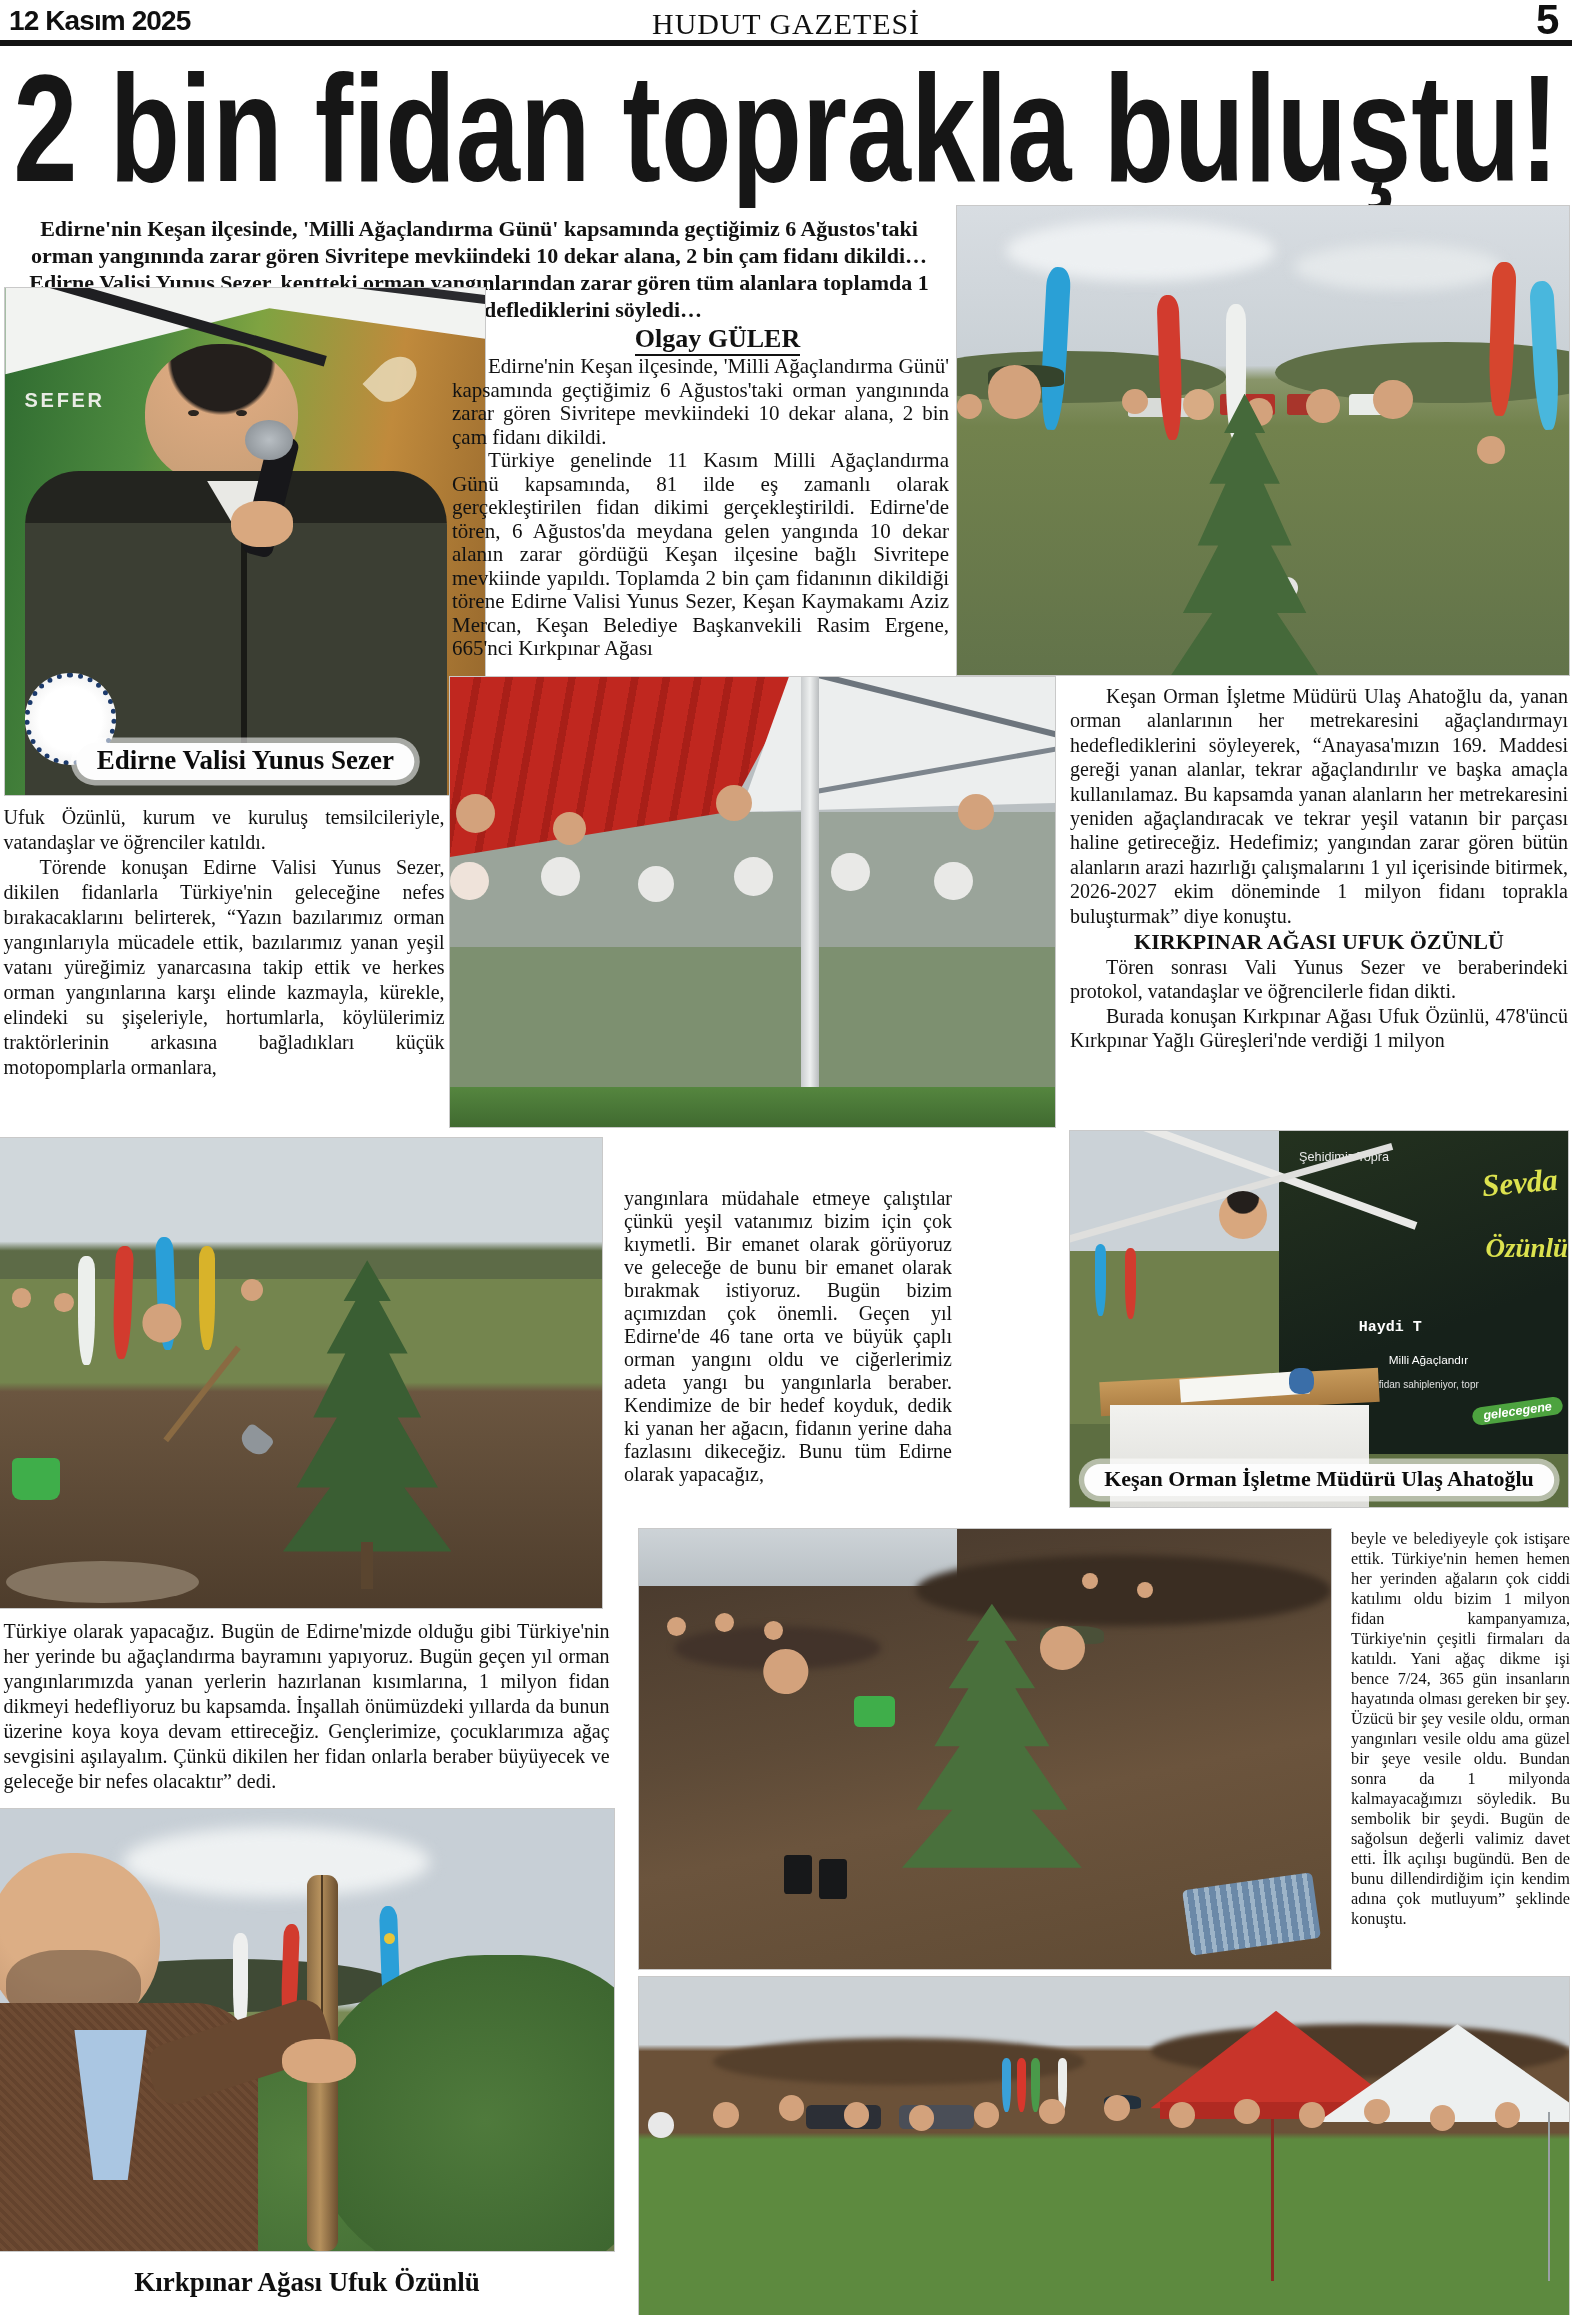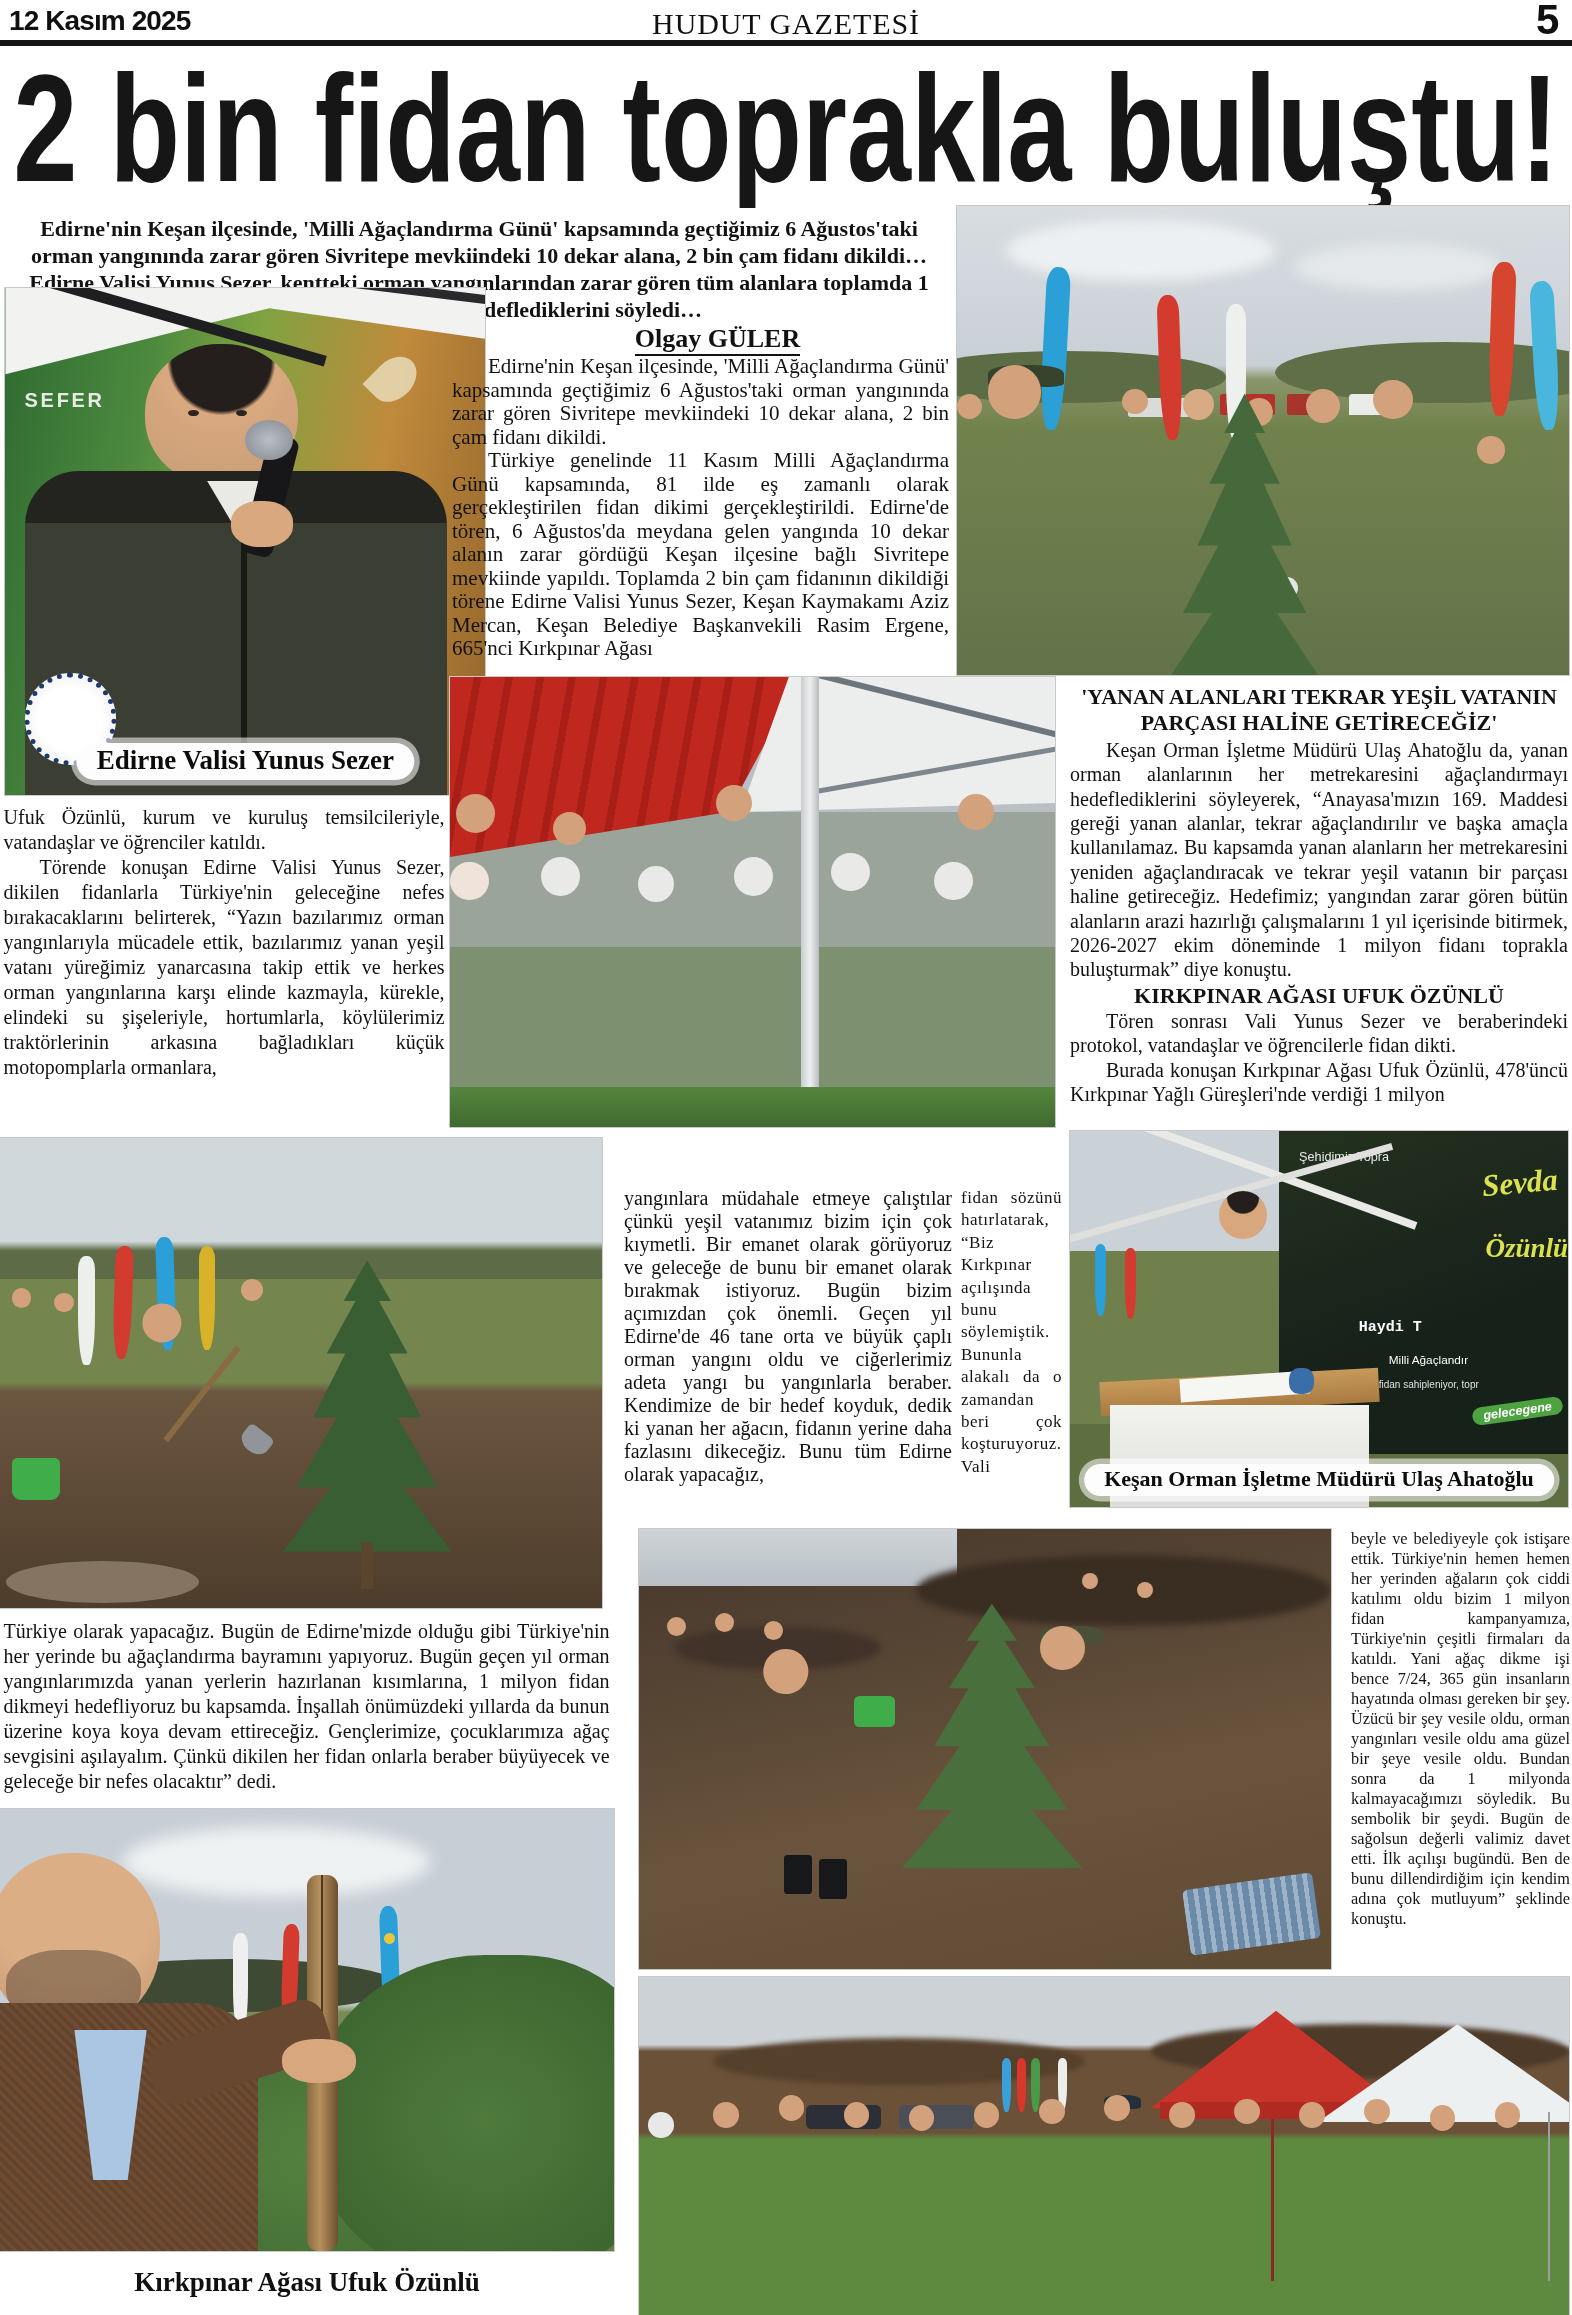--- a/index.html
+++ b/index.html
@@ -175,21 +175,20 @@
         <u class="bd"></u>
       </i>
     <i class="pp" style="left:80%;bottom:7%;width:14%;height:52%;--s:#e9e9e7;--c:linear-gradient(180deg,#c43b33 0 20%,#f2943a 20% 46%,#f7f2ea 46% 62%,#ef8624 62%)">
         <u class="hd"></u>
         <u class="bd"></u>
       </i>
     <i style="left:0;right:0;bottom:0;height:9%;background:linear-gradient(#55863f,#406a30)"></i>
   </div>
 
   <div class="col" style="left:1070px;top:684px;width:498px;font-size:20px;line-height:24.4px">
-    <div class="ctr" style="font-size:22px;line-height:26px;margin-bottom:1.8px">'YANAN ALANLARI TEKRAR YEŞİL VATANIN PARÇASI HALİNE GETİRECEĞİZ'</div>
     <div class="ind">Keşan Orman İşletme Müdürü Ulaş Ahatoğlu da, yanan orman alanlarının her metrekaresini ağaçlandırmayı hedeflediklerini söyleyerek, “Anayasa'mızın 169. Maddesi gereği yanan alanlar, tekrar ağaçlandırılır ve başka amaçla kullanılamaz. Bu kapsamda yanan alanların her metrekaresini yeniden ağaçlandıracak ve tekrar yeşil vatanın bir parçası haline getireceğiz. Hedefimiz; yangından zarar gören bütün alanların arazi hazırlığı çalışmalarını 1 yıl içerisinde bitirmek, 2026-2027 ekim döneminde 1 milyon fidanı toprakla buluşturmak” diye konuştu.</div>
     <div class="ctr" style="font-size:22px;line-height:27px">KIRKPINAR AĞASI UFUK ÖZÜNLÜ</div>
     <div class="ind">Tören sonrası Vali Yunus Sezer ve beraberindeki protokol, vatandaşlar ve öğrencilerle fidan dikti.</div>
     <div class="ind">Burada konuşan Kırkpınar Ağası Ufuk Özünlü, 478'üncü Kırkpınar Yağlı Güreşleri'nde verdiği 1 milyon</div>
   </div>
 
   <div class="col" style="left:3.6px;top:805px;width:441px;font-size:20px;line-height:25px">
     <div>Ufuk Özünlü, kurum ve kuruluş temsilcileriyle, vatandaşlar ve öğrenciler katıldı.</div>
     <div class="ind">Törende konuşan Edirne Valisi Yunus Sezer, dikilen fidanlarla Türkiye'nin geleceğine nefes bırakacaklarını belirterek, “Yazın bazılarımız orman yangınlarıyla mücadele ettik, bazılarımız yanan yeşil vatanı yüreğimiz yanarcasına takip ettik ve herkes orman yangınlarına karşı elinde kazmayla, kürekle, elindeki su şişeleriyle, hortumlarla, köylülerimiz traktörlerinin arkasına bağladıkları küçük motopomplarla ormanlara,</div>
   </div>
@@ -219,21 +218,20 @@
     <i style="left:33%;top:42%;width:6.3px;height:118px;background:#8a6a42;transform:rotate(38deg)"></i>
     <i style="left:40%;top:62%;width:5%;height:5%;background:#8f959a;border-radius:20% 20% 50% 50%;transform:rotate(38deg)"></i>
     <s class="tree" style="left:47%;bottom:12%;width:28%;height:62%;--t:#3a5e33"></s>
     <i style="left:60%;bottom:4%;width:2%;height:10%;background:#5a452f"></i>
     <i style="left:2%;bottom:23%;width:8%;height:9%;background:#3fae4a;border-radius:5.4px 5.4px 9px 9px"></i>
     <i style="left:1%;bottom:1%;width:32%;height:9%;background:#8d7e6a;border-radius:50%;opacity:.85"></i>
   </div>
 
   <div class="col" style="left:624px;top:1187px;width:328px;font-size:20px;line-height:23px">yangınlara müdahale etmeye çalıştılar çünkü yeşil vatanımız bizim için çok kıymetli. Bir emanet olarak görüyoruz ve geleceğe de bunu bir emanet olarak bırakmak istiyoruz. Bugün bizim açımızdan çok önemli. Geçen yıl Edirne'de 46 tane orta ve büyük çaplı orman yangını oldu ve ciğerlerimiz adeta yangı bu yangınlarla beraber. Kendimize de bir hedef koyduk, dedik ki yanan her ağacın, fidanın yerine daha fazlasını dikeceğiz. Bunu tüm Edirne olarak yapacağız,</div>
 
-  <div class="col" style="left:961px;top:1187px;width:101px;font-size:17px;line-height:22.4px;letter-spacing:0.5px">fidan sözünü hatırlatarak, “Biz Kırkpınar açılışında bunu söylemiştik. Bununla alakalı da o zamandan beri çok koşturuyoruz. Vali</div>
 
   <div class="photo" style="left:1070px;top:1131px;width:498px;height:376px">
     <i style="inset:0;background:linear-gradient(#cbd2d7 0 32%,#70804c 32% 78%,#5d6e41 78%)"></i>
     <i class="flag" style="left:5%;top:30%;width:11px;height:72px;background:#2a9fd8"></i>
     <i class="flag" style="left:11%;top:31%;width:11px;height:71px;background:#d23b2e"></i>
     <i style="left:42%;top:0;width:58%;height:86%;background:linear-gradient(160deg,#24321f,#16211a 60%)"></i>
     <s style="left:46%;top:5%;color:#e8e8e8;font-family:'Liberation Sans',sans-serif;font-size:12.7px">Şehidimiz Topra</s>
     <s style="right:2%;top:9%;color:#dce24e;font-style:italic;font-weight:700;font-size:31px;transform:rotate(-5deg)">Sevda</s>
     <s style="right:0;top:27%;color:#dce24e;font-style:italic;font-weight:700;font-size:27px">Özünlü</s>
     <s style="left:58%;top:50%;color:#fff;font-family:Liberation Mono, monospace;font-weight:700;font-size:15px">Haydi T</s>

